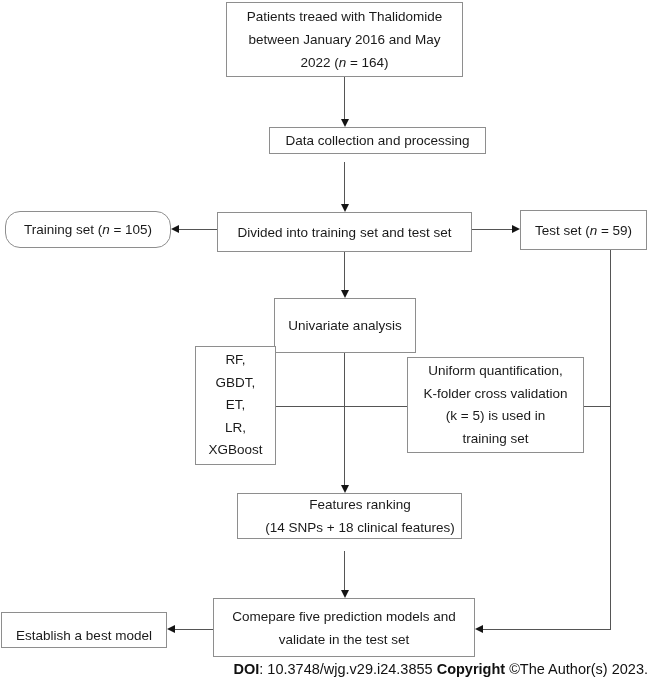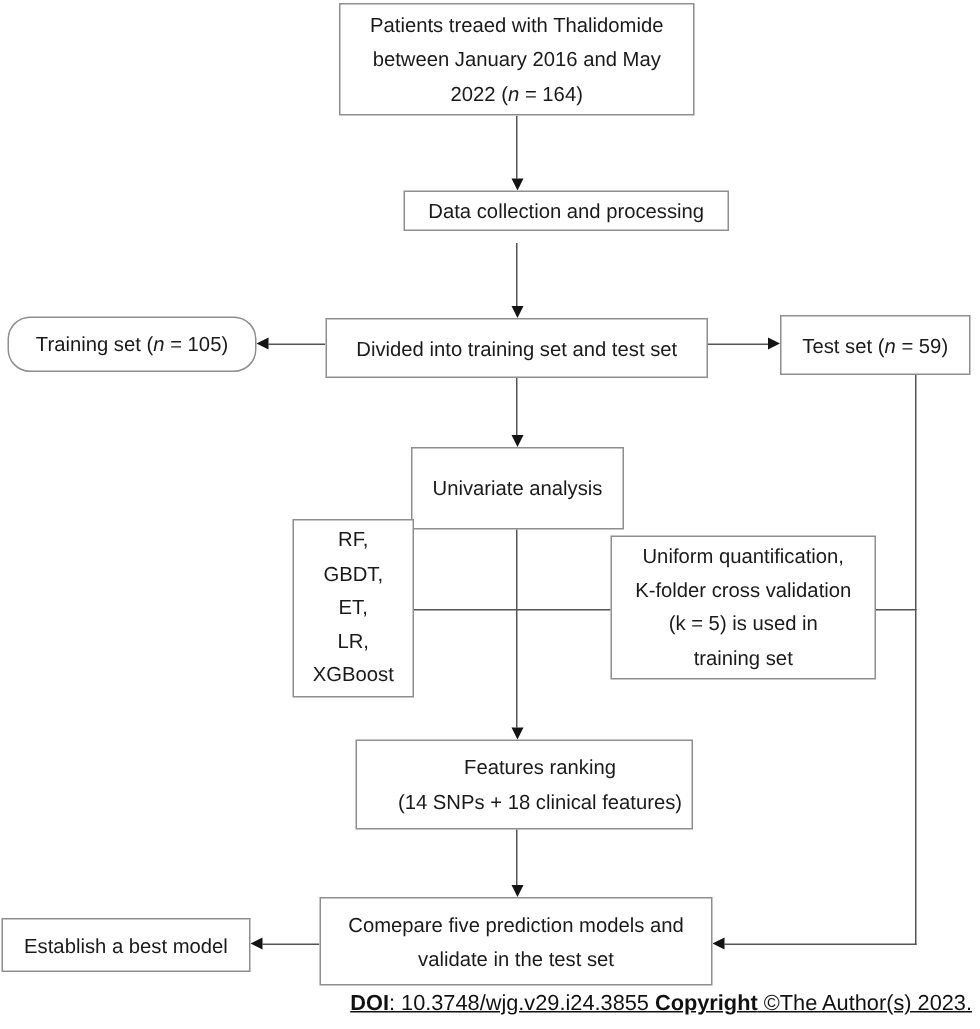--- a/index.html
+++ b/index.html
@@ -68,21 +68,20 @@
     z-index: 1;
   }
   .it { font-style: italic; }
   .footer {
     position: absolute;
     right: 5px;
     top: 661px;
     font-size: 14.5px;
     white-space: nowrap;
     color: #111111;
-    text-decoration: underline;
   }
   .footer .bold { font-weight: bold; }
 </style>
 </head>
 <body>
 
 <div class="canvas">
 
   <div class="box" style="left:226px; top:2px; width:237px; height:75px;">
     <div>Patients treaed with Thalidomide</div>
@@ -118,31 +117,31 @@
     <div>XGBoost</div>
   </div>
 
   <div class="box" style="left:407px; top:357px; width:177px; height:96px; line-height:22.5px;text-align:right;">
     <div>Uniform quantification,</div>
     <div>K-folder cross validation</div>
     <div>(k = 5) is used in</div>
     <div>training set</div>
   </div>
 
-  <div class="box" style="left:237px; top:493px; width:225px; height:60px;padding-left:21px;">
+  <div class="box" style="left:237px; top:493px; width:225px; height:46px;padding-left:21px;">
     <div>Features ranking</div>
     <div>(14 SNPs + 18 clinical features)</div>
   </div>
 
   <div class="box" style="left:213px; top:598px; width:262px; height:59px;">
     <div>Comepare five prediction models and</div>
     <div>validate in the test set</div>
   </div>
 
-  <div class="box" style="left:1px; top:612px; width:166px; height:36px;">
+  <div class="box" style="left:1px; top:612px; width:166px; height:36px;justify-content:flex-end;">
     <div>Establish a best model</div>
   </div>
 
   <div class="line-v" style="left:344px; top:77px; height:42px;"></div>
   <div class="arr-down" style="left:341px; top:119px;"></div>
 
   <div class="line-v" style="left:344px; top:162px; height:42px;"></div>
   <div class="arr-down" style="left:341px; top:204px;"></div>
 
   <div class="line-h" style="left:179px; top:229px; width:38px;"></div>

